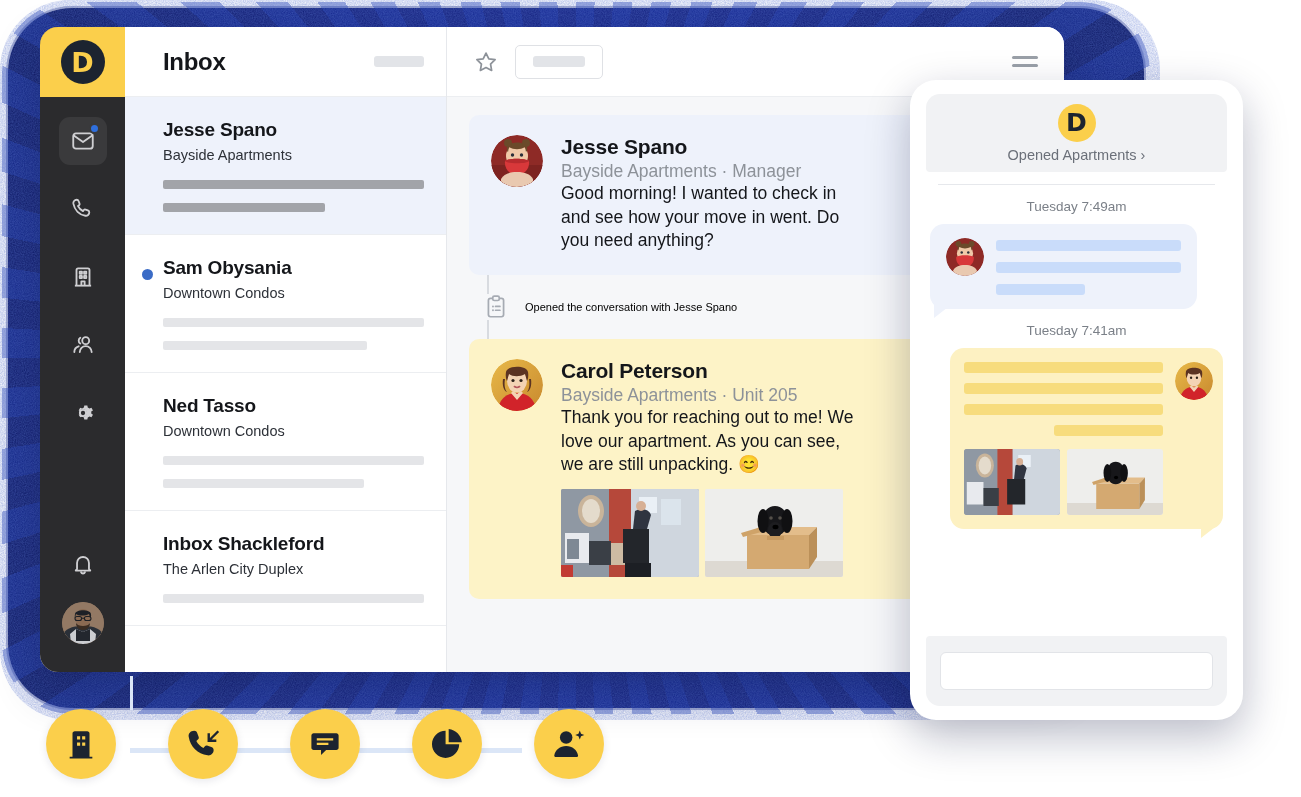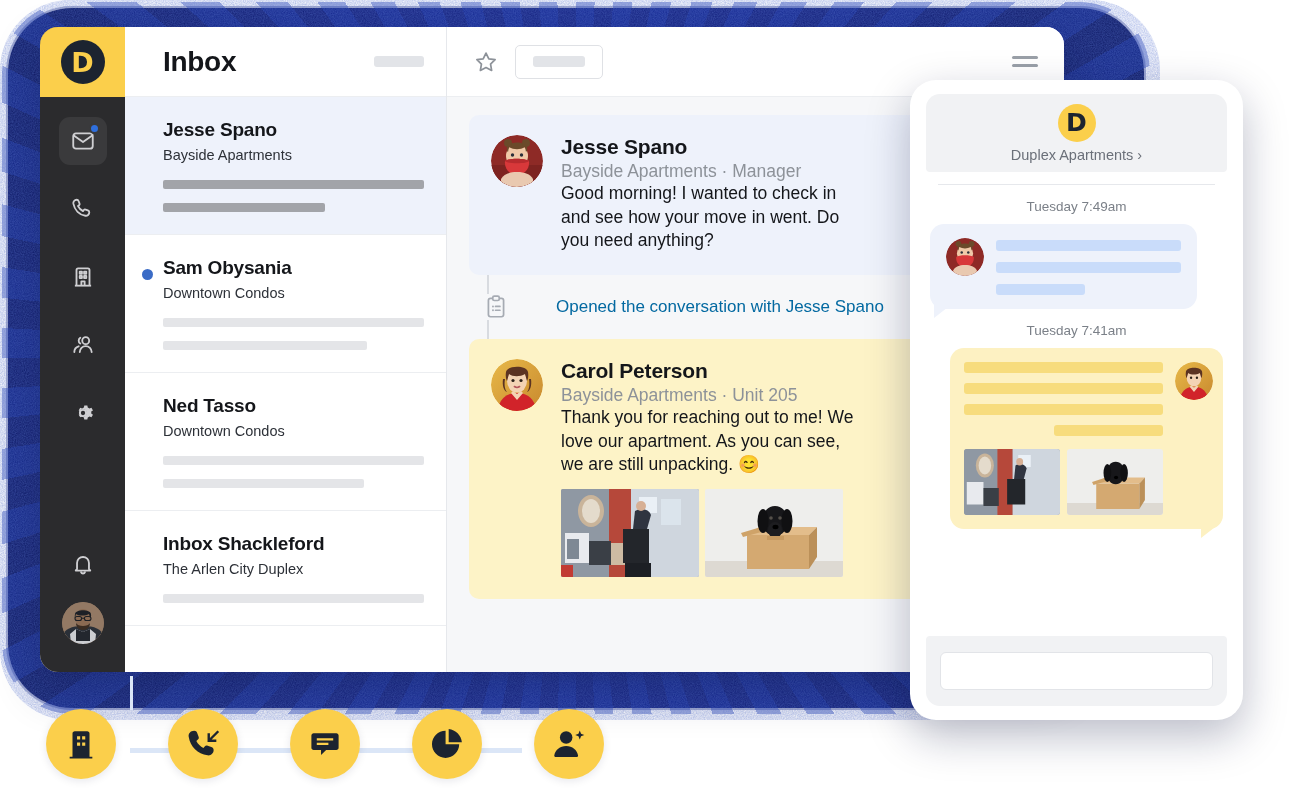--- a/index.html
+++ b/index.html
@@ -72,21 +72,21 @@
     overflow:hidden; background:#7d6a5a;
   }
   .rail-avatar svg{ width:42px; height:42px; display:block; }
 
   
   .listcol{ width:322px; flex:0 0 322px; border-right:1px solid #e6e8ec; background:#fff; display:flex; flex-direction:column;}
   .list-head{
     height:70px; flex:0 0 70px; display:flex; align-items:center;
     padding:0 22px 0 38px; border-bottom:1px solid #eceef1; gap:14px;
   }
-  .list-title{ font-size:28px; font-weight:bold; color:#14161a; letter-spacing:-.3px;}
+  .list-title{ font-size:24px; font-weight:bold; color:#14161a; letter-spacing:-.3px;}
   .skel{ background:#e2e4e8; border-radius:3px; }
   .head-skel{ width:50px; height:11px; margin-left:auto; }
 
   .conv{
     padding:22px 22px 22px 38px; border-bottom:1px solid #eceef1; position:relative;
   }
   .conv.selected{ background:#eef2fb; }
   .conv-dot{
     position:absolute; left:17px; top:34px; width:11px; height:11px;
     border-radius:50%; background:#3a6bc6;
@@ -128,21 +128,21 @@
   .attachments{ display:flex; gap:6px; margin-top:12px; }
   .attachments .ph{ width:138px; height:88px; border-radius:2px; overflow:hidden; }
   .attachments svg{ width:100%; height:100%; display:block; }
 
   .event{
     display:flex; align-items:center; gap:16px; padding:0 22px; margin:0;
     height:64px; position:relative;
   }
   .event-icon{ color:#a6abb3; width:26px; height:26px; margin-left:14px; }
   .event-icon svg{ width:26px; height:26px; display:block; }
-  .event-text{ font-size:17px; color:#0369a1;margin-left:31px; }
+  .event-text{ font-size:11px; color:#000000; }
   .event-line{
     position:absolute; left:40px; top:0; bottom:0; width:2px; background:#d8dbe0;
     z-index:0;
   }
   .event-icon, .event-text{ position:relative; z-index:1; }
   .event-icon{ background:#f6f7f9; }
 
   
   .phone{
     position:absolute; left:910px; top:80px; width:333px; height:640px;
@@ -502,21 +502,21 @@
         </div>
       </div>
 
     </div>
   </div>
 </div>
 
 <div class="phone">
   <div class="phone-head">
     <div class="phone-logo">D</div>
-    <div class="phone-org">Duplex Apartments ›</div>
+    <div class="phone-org">Opened Apartments ›</div>
   </div>
   <div class="phone-divider"></div>
 
   <div class="phone-body">
     <div class="stamp">Tuesday 7:49am</div>
 
     <div class="pbubble-in">
       <div class="pav">
         <svg viewBox="0 0 52 52">
           <defs>

